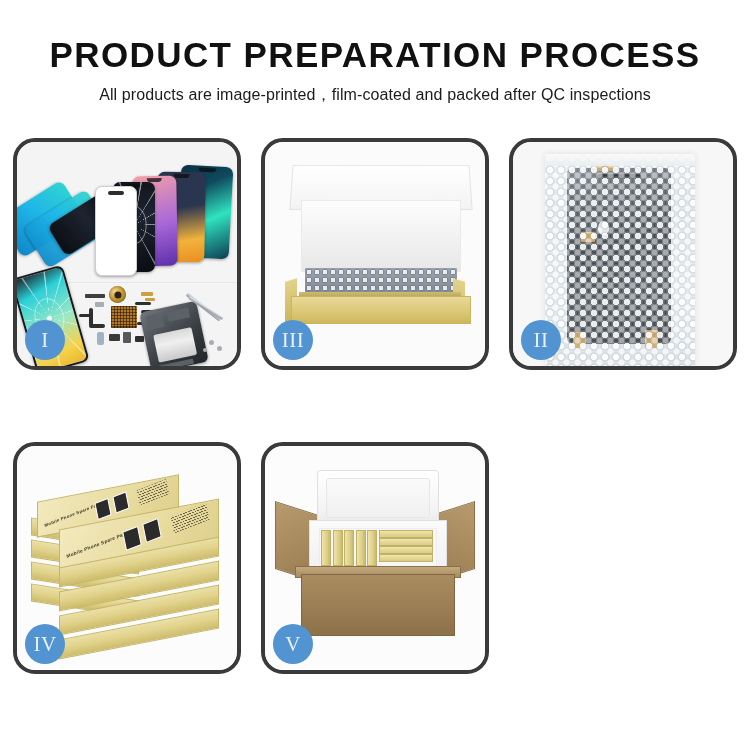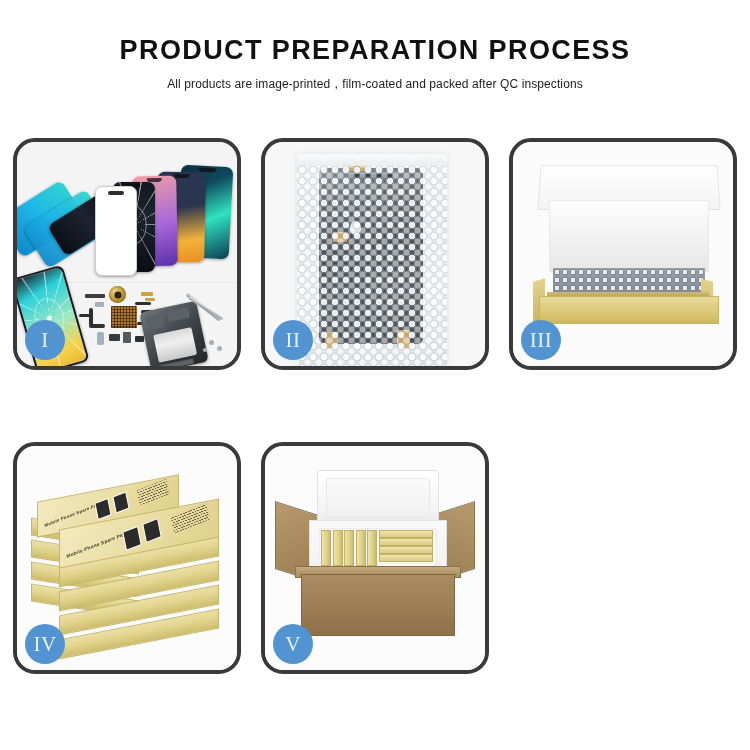--- a/index.html
+++ b/index.html
@@ -23,31 +23,31 @@
   
   .header {
     position: absolute;
     top: 36px;
     left: 0;
     width: 750px;
     text-align: center;
   }
   .title {
     font-family: "Liberation Sans", sans-serif;
-    font-size: 27px;
+    font-size: 35px;
     font-weight: bold;
     letter-spacing: 1.4px;
     color: #111111;
     line-height: 1.1;
     margin: 0;
     white-space: nowrap;
   }
   .subtitle {
     font-family: "Liberation Sans", sans-serif;
-    font-size: 12px;
+    font-size: 16px;
     font-weight: normal;
     color: #1b1b1b;
     margin: 10px 0 0 0;
     letter-spacing: 0.1px;
     white-space: nowrap;
   }
 
   
   .grid {
     position: absolute;
@@ -462,20 +462,34 @@
 
         <div class="part silver" style="left:192px; top:198px; width:5px; height:5px; border-radius:50%;"></div>
         <div class="part silver" style="left:200px; top:204px; width:5px; height:5px; border-radius:50%;"></div>
         <div class="part silver" style="left:186px; top:206px; width:4px; height:4px; border-radius:50%;"></div>
       </div>
       <div class="badge">I</div>
     </div>
 
     <div class="panel">
       <div class="panel-inner">
+        <div class="p3-bg"></div>
+        <div class="box3-lid"></div>
+        <div class="box3-foam"></div>
+        <div class="box3-bubble"></div>
+        <div class="box3-left-flap"></div>
+        <div class="box3-right-flap"></div>
+        <div class="box3-inner-edge"></div>
+        <div class="box3-front"></div>
+      </div>
+      <div class="badge">III</div>
+    </div>
+
+    <div class="panel">
+      <div class="panel-inner">
         <div class="p2-bg"></div>
         <div class="bubblebag">
           <div class="screen-in-bag">
             <div class="top-notch"></div>
             <div class="flexcable" style="left:28%; top:40%; width:18%; height:54%;"></div>
             <div class="flexcable" style="left:8%; top:86%; width:70%; height:10%;"></div>
             <div class="flexcable" style="left:30%; top:30%; width:10%; height:8%; border-radius:50%; background:#e9e9e9;"></div>
           </div>
           <div class="tape" style="left:52px; top:10px; width:16px; height:7px;"></div>
           <div class="tape" style="left:36px; top:78px; width:14px; height:10px;"></div>
@@ -484,34 +498,20 @@
           <div class="bubbles"></div>
           <div class="bubbles offset"></div>
           <div class="bag-seal"></div>
         </div>
       </div>
       <div class="badge">II</div>
     </div>
 
     <div class="panel">
       <div class="panel-inner">
-        <div class="p3-bg"></div>
-        <div class="box3-lid"></div>
-        <div class="box3-foam"></div>
-        <div class="box3-bubble"></div>
-        <div class="box3-left-flap"></div>
-        <div class="box3-right-flap"></div>
-        <div class="box3-inner-edge"></div>
-        <div class="box3-front"></div>
-      </div>
-      <div class="badge">III</div>
-    </div>
-
-    <div class="panel">
-      <div class="panel-inner">
         <div class="p4-bg"></div>
         <div class="stack">
 
           <div class="kbox" style="left:0px; top:52px; width:106px; height:16px; transform:skewY(9deg);"></div>
           <div class="kbox" style="left:0px; top:74px; width:106px; height:16px; transform:skewY(9deg);"></div>
           <div class="kbox" style="left:0px; top:96px; width:106px; height:16px; transform:skewY(9deg);"></div>
           <div class="kbox" style="left:0px; top:118px; width:106px; height:16px; transform:skewY(9deg);"></div>
 
           <div class="kbox top" style="left:6px; top:14px; width:140px; height:34px; transform:skewY(-11deg);">
             <div class="kbox-label" style="left:6px; top:16px; transform:rotate(-11deg); font-size:4.4px;">Mobile Phone Spare Parts</div>

